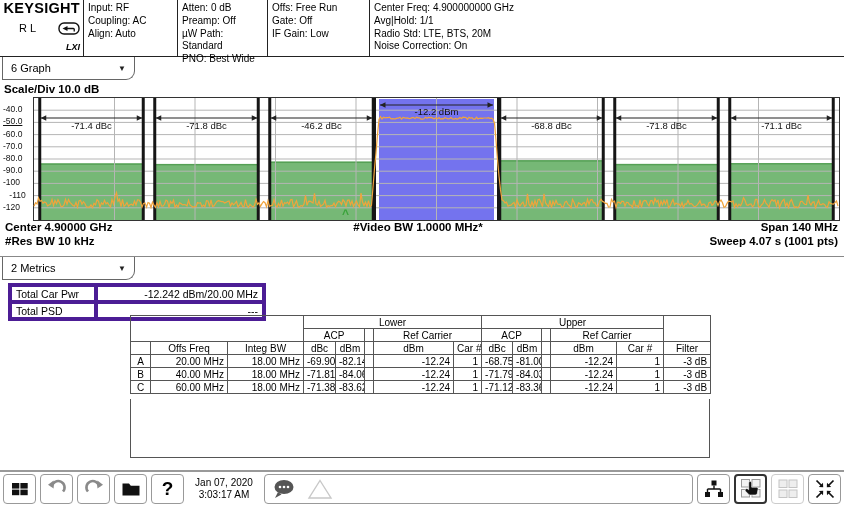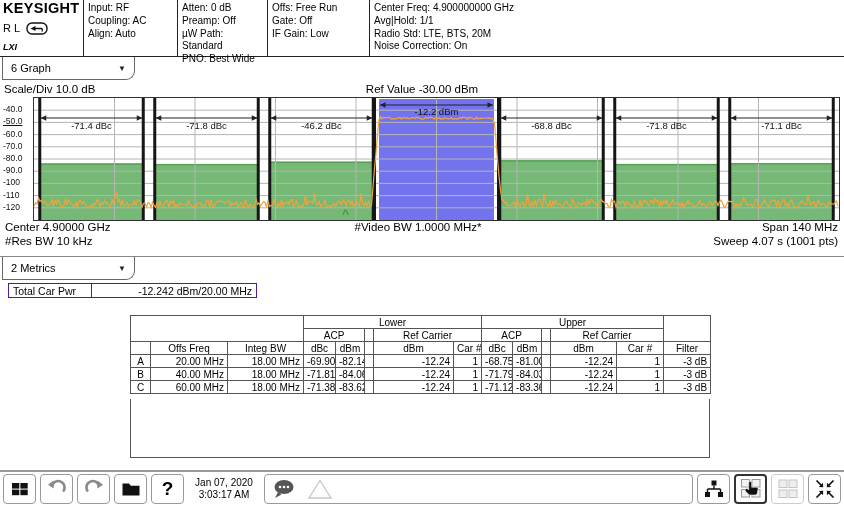--- a/index.html
+++ b/index.html
@@ -1,39 +1,39 @@
 <!DOCTYPE html>
 <html><head>
 <meta charset="utf-8">
 <style>
   html,body{margin:0;padding:0;background:#e8e8e8;}
   .screen{position:relative;width:844px;height:506px;background:#fff;outline:1px solid #aaa;
     font-family:"Liberation Sans",sans-serif;color:#000;overflow:hidden;}
   
   .header{position:absolute;left:0;top:0;width:844px;height:57px;display:flex;border-bottom:1px solid #222;box-sizing:border-box;}
-  .hcol{border-right:1px solid #222;box-sizing:border-box;padding:2px 4px;font-size:10px;line-height:12.8px;}
+  .hcol{border-right:1px solid #222;box-sizing:border-box;padding:2px 4px;font-size:10px;line-height:12.8px;align-items:flex-end;}
   .hcol:last-child{border-right:none;}
   .brand-col{width:84px;display:flex;flex-direction:column;justify-content:space-between;padding:2px 3px;}
   .keysight{font-size:14.5px;font-weight:bold;letter-spacing:.3px;}
-  .mode-row{display:flex;align-items:center;gap:6px;font-size:11px;}
+  .mode-row{display:flex;align-items:center;gap:22px;font-size:11px;}
   .lxi{font-style:italic;font-weight:bold;font-size:9px;}
   
   .dropdown{position:absolute;width:133px;height:23px;border:1px solid #666;border-top:none;
     border-radius:0 0 9px 0;background:#fff;display:flex;align-items:center;justify-content:space-between;
     padding:0 8px;font-size:11px;box-sizing:border-box;z-index:5;}
   .caret{font-size:8px;color:#222;}
-  .bold-ann{position:absolute;font-weight:normal;font-size:11.5px;white-space:nowrap;}
+  .bold-ann{position:absolute;font-weight:bold;font-size:11.5px;white-space:nowrap;}
   .plot{position:absolute;left:33px;top:97px;width:805px;height:122px;border:1px solid #333;background:#fff;}
   .ylabel{position:absolute;left:3px;width:29px;font-size:8.5px;color:#111;}
   .band-label{position:absolute;width:90px;margin-left:-45px;text-align:center;font-size:9.5px;color:#111;white-space:nowrap;z-index:4;}
   .center-marker{position:absolute;font-size:12px;font-weight:bold;line-height:10px;z-index:6;}
   .section-divider{position:absolute;left:0;width:844px;border-top:1px solid #888;}
   
   .metrics-table{position:absolute;left:8px;top:283px;border-collapse:collapse;font-size:10.5px;}
-  .metrics-table td{border:1px solid #4c1d95;height:13px;padding:0 4px;white-space:nowrap;}
+  .metrics-table td{border:4px solid #4c1d95;height:13px;padding:0 4px;white-space:nowrap;}
   .metrics-table td.lab{width:74px;}
   .metrics-table td.val{width:156px;text-align:right;}
   
   .acp-table{position:absolute;left:130px;top:315px;width:580px;border-collapse:collapse;table-layout:fixed;font-size:10px;}
   .acp-table th,.acp-table td{border:1px solid #555;height:13px;padding:0 3px;font-weight:normal;
     white-space:nowrap;overflow:hidden;box-sizing:border-box;}
   .acp-table th{text-align:center;}
   .acp-table td.r{text-align:right;}
   .acp-table td.c{text-align:center;}
   .acp-empty{position:absolute;left:130px;top:399px;width:580px;height:59px;border:1px solid #555;border-top:none;box-sizing:border-box;}
@@ -89,21 +89,20 @@
       <div>Radio Std: LTE, BTS, 20M</div>
       <div>Noise Correction: On</div>
     </div>
   </div>
 
   <div class="dropdown" style="left:2px;top:57px">
     <span>6 Graph</span>
     <span class="caret">▼</span>
   </div>
   <div class="bold-ann" style="left:4px;top:83px">Scale/Div 10.0 dB</div>
-  <div class="bold-ann" style="left:0;top:83px;width:844px;text-align:center">Ref Value -30.00 dBm</div>
 
   <div class="plot">
     <svg id="plot-svg" width="805" height="122" viewBox="0 0 805 122" preserveAspectRatio="none" style="position:absolute;left:0;top:0;overflow:visible">
         <rect x="235.75" y="63.6108" width="103.5" height="58.3892" fill="#76b876"></rect>
         <rect x="235.75" y="63.6108" width="103.5" height="1.4" fill="#55a055"></rect>
         <rect x="465.75" y="62.22" width="103.5" height="59.78" fill="#76b876"></rect>
         <rect x="465.75" y="62.22" width="103.5" height="1.4" fill="#55a055"></rect>
         <rect x="120.75" y="65.95320000000001" width="103.5" height="56.04679999999999" fill="#76b876"></rect>
         <rect x="120.75" y="65.95320000000001" width="103.5" height="1.4" fill="#55a055"></rect>
         <rect x="580.75" y="65.9166" width="103.5" height="56.0834" fill="#76b876"></rect>
@@ -180,41 +179,45 @@
       </div>
   </div>
   <div id="ylabels" style="position:absolute;left:0;top:97px;width:31px;height:122px">
       <div class="ylabel" style="top: 7.2px;">-40.0</div>
       <div class="ylabel" style="top: 19.4px; text-decoration: underline;">-50.0</div>
       <div class="ylabel" style="top: 31.6px;">-60.0</div>
       <div class="ylabel" style="top: 43.8px;">-70.0</div>
       <div class="ylabel" style="top: 56px;">-80.0</div>
       <div class="ylabel" style="top: 68.2px;">-90.0</div>
       <div class="ylabel" style="top: 80.4px;">-100</div>
-      <div class="ylabel" style="top: 92.6px;">-110</div>
+      <div class="ylabel" style="top: 92.6px; text-align: center;">-110</div>
       <div class="ylabel" style="top: 104.8px;">-120</div>
     </div>
 
   <div class="bold-ann" style="left:5px;top:221px">Center 4.90000 GHz</div>
   <div class="bold-ann" style="left:5px;top:235px">#Res BW 10 kHz</div>
   <div class="bold-ann" style="left:0;top:221px;width:836px;text-align:center">#Video BW 1.0000 MHz*</div>
   <div class="bold-ann" style="right:6px;top:221px">Span 140 MHz</div>
   <div class="bold-ann" style="right:6px;top:235px">Sweep 4.07 s (1001 pts)</div>
 
   <div class="section-divider" style="top:256px"></div>
   <div class="dropdown" style="left:2px;top:257px">
     <span>2 Metrics</span>
     <span class="caret">▼</span>
   </div>
 
   <table class="metrics-table">
     <tbody>
         <tr>
       <td class="lab">Total Car Pwr</td>
       <td class="val">-12.242 dBm/20.00 MHz</td>
+    </tr>
+    <tr>
+      <td class="lab">Total PSD</td>
+      <td class="val">---</td>
     </tr>
   </tbody>
     </table>
 
   <table class="acp-table">
     <colgroup id="acp-cols">
         <col style="width: 20px;">
         <col style="width: 77px;">
         <col style="width: 76px;">
         <col style="width: 32px;">

